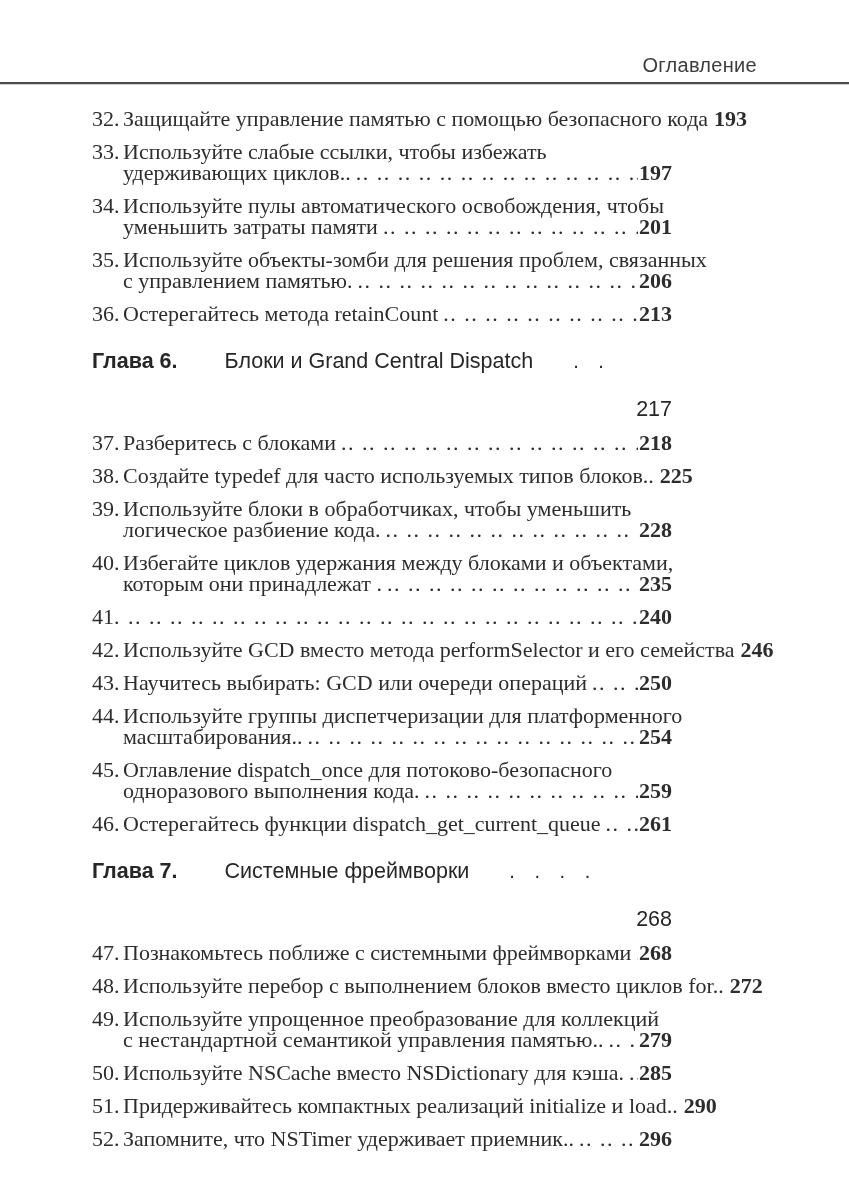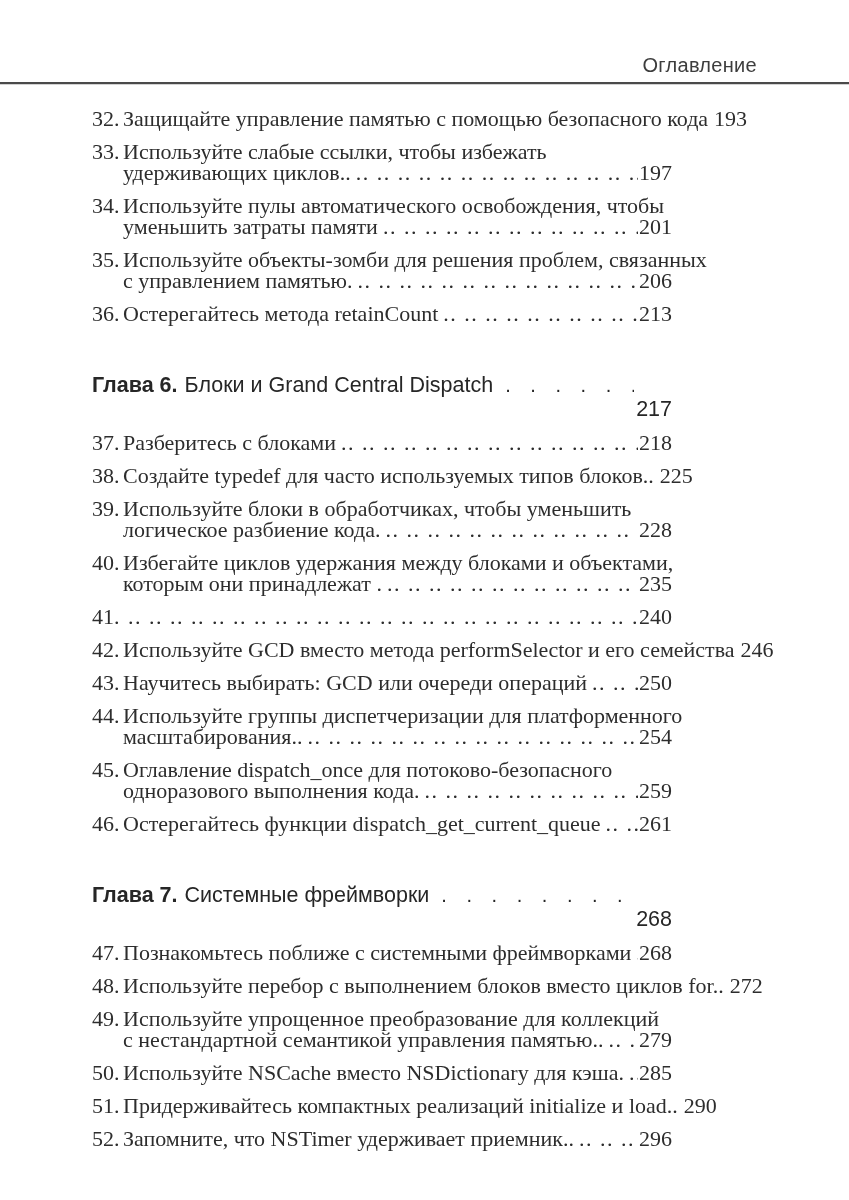--- a/index.html
+++ b/index.html
@@ -62,38 +62,41 @@
     min-width: 0;
     overflow: hidden;
     white-space: nowrap;
     letter-spacing: 1.5px;
     margin-left: 5px;
     margin-right: 1px;
     color: #2d2d2d;
   }
   .page-num {
     flex: 0 0 auto;
+    font-weight: bold;
   }
   .chapter {
     display: flex;
-    align-items: center;
+    align-items: flex-start;
     font-family: "Liberation Sans", sans-serif;
     font-size: 21.5px;
     line-height: 26px;
     margin: 24px 0 10px 0;
     color: #262626;
+    gap: 28px;
   }
   .ch-label {
     font-weight: bold;
     margin-right: 7px;
     white-space: nowrap;
   }
   .ch-title {
     flex: 0 0 auto;
     white-space: nowrap;
+    margin-left: 12px;
   }
   .ch-leader {
     flex: 1 1 auto;
     min-width: 0;
     overflow: hidden;
     white-space: nowrap;
     letter-spacing: 7px;
     margin-left: 12px;
     margin-right: 2px;
     font-size: 20px;

